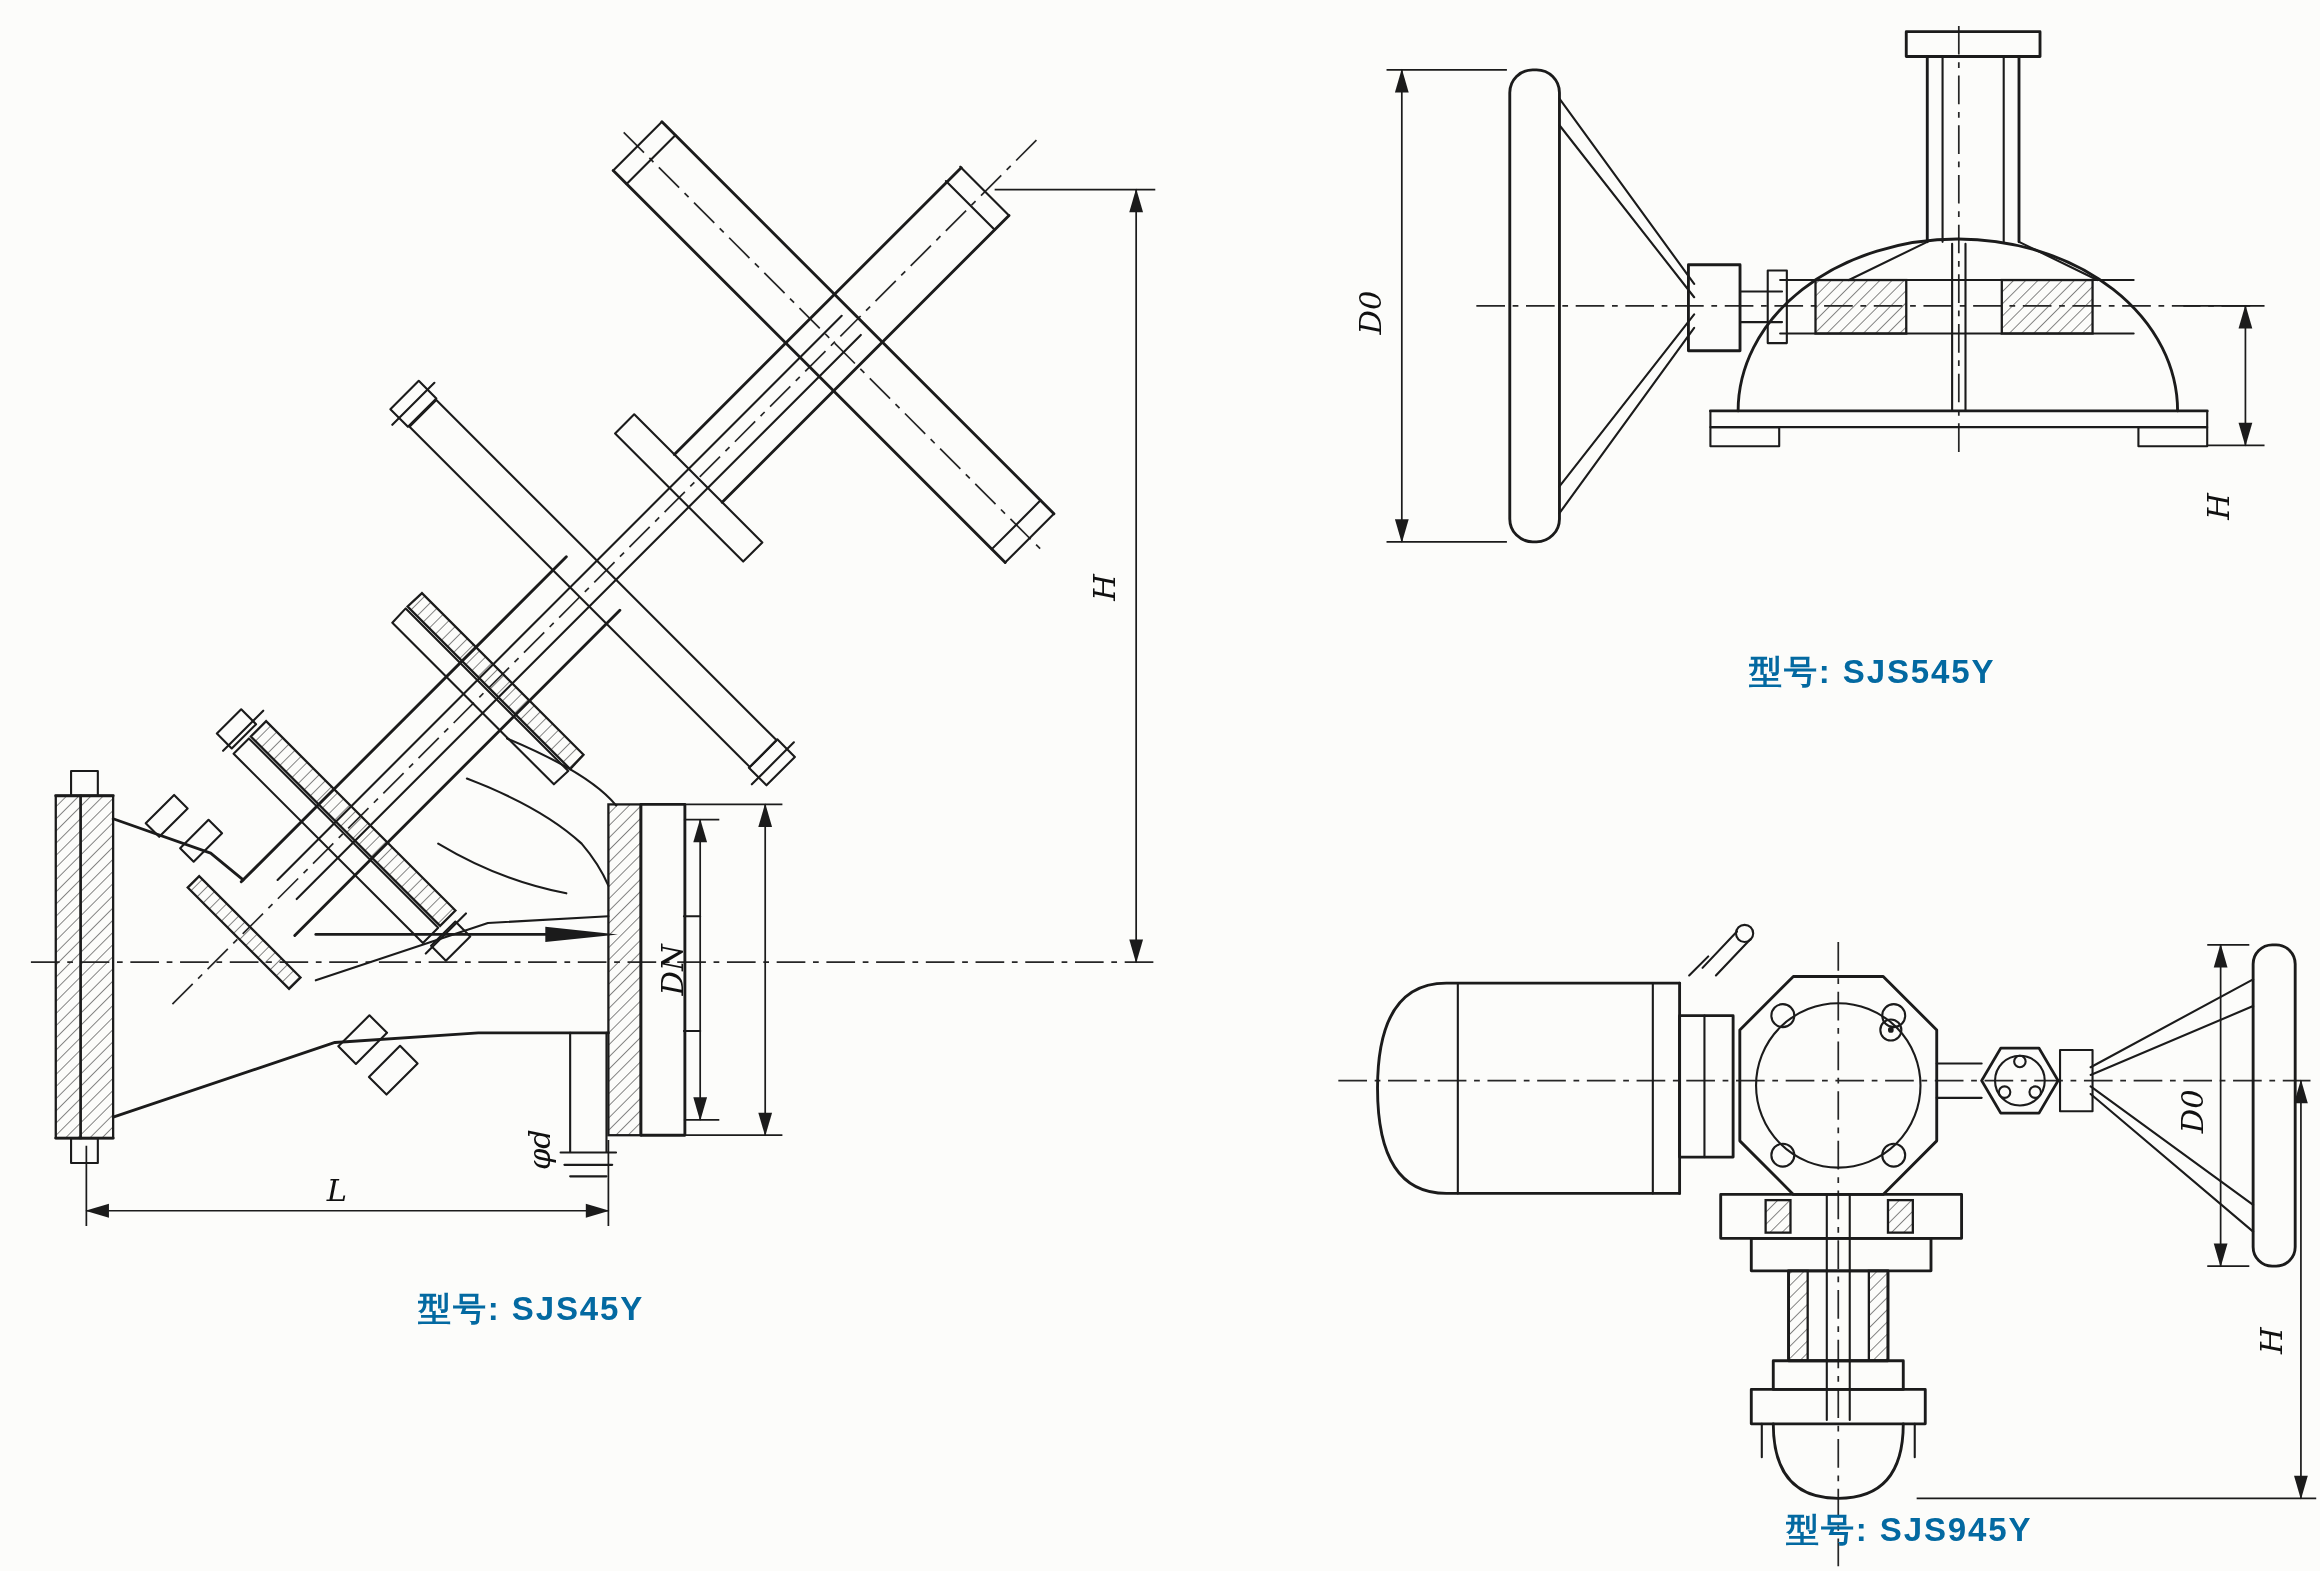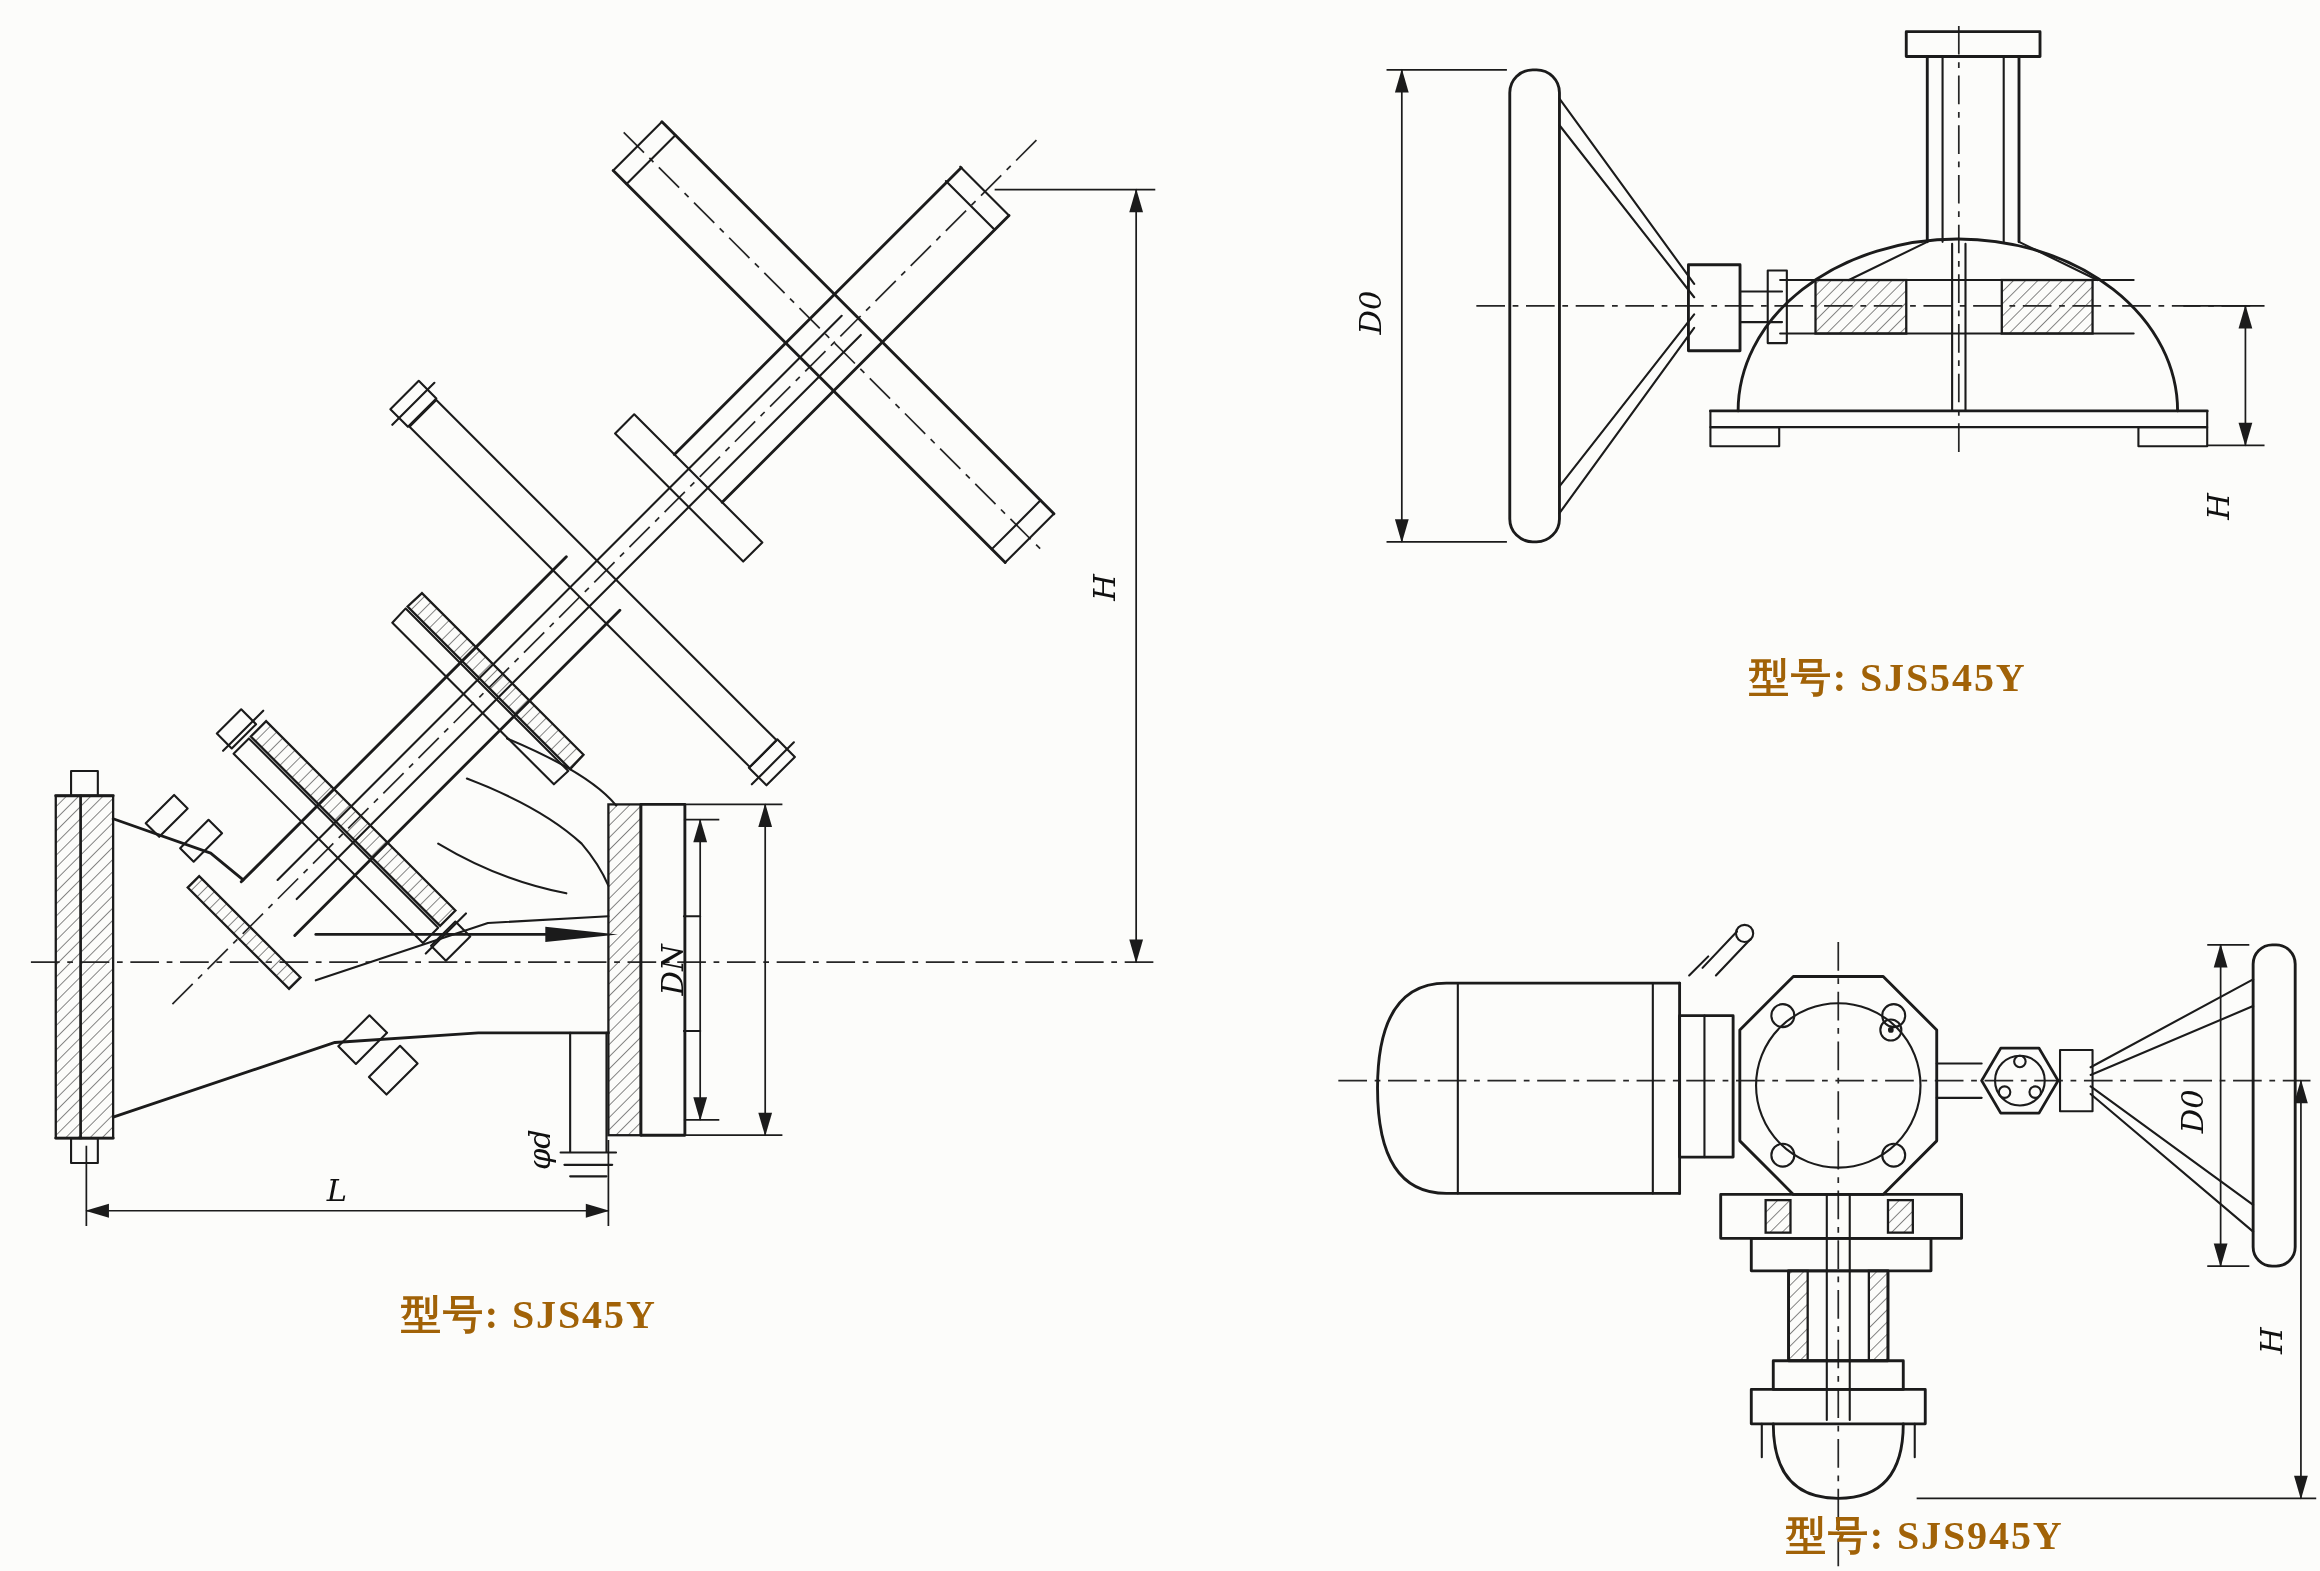--- a/index.html
+++ b/index.html
@@ -11,23 +11,23 @@
   .fig{position:absolute;margin:0;padding:0}
   svg{display:block}
   .s{stroke:#1b1b1b;stroke-width:3;fill:none;stroke-linecap:round;stroke-linejoin:round}
   .s2{stroke:#1b1b1b;stroke-width:2.2;fill:none;stroke-linecap:round;stroke-linejoin:round}
   .cl{stroke:#262626;stroke-width:1.8;fill:none;stroke-dasharray:30 8 6 8}
   .dim{stroke:#1b1b1b;stroke-width:1.8;fill:none}
   .ink{fill:#1b1b1b;stroke:none}
   .hfill{stroke:#1b1b1b;stroke-width:2.4}
   .dimtext{font:italic 32px "DejaVu Serif",serif;fill:#101010}
   .model-label{
-    position:absolute;font-weight:700;font-size:40px;letter-spacing:1.9px;
-    color:#a16207;white-space:nowrap;
-    font-family:Liberation Serif, serif;
+    position:absolute;font-weight:700;font-size:33px;letter-spacing:1.9px;
+    color:#0369a1;white-space:nowrap;
+    font-family:Liberation Sans, sans-serif;
   }
 </style>
 </head>
 <body>
 
 <figure class="fig" style="left:29px;top:115px">
 <svg width="1176" height="1157" viewBox="0 0 1230 1210">
   <defs>
     <pattern id="h1" patternUnits="userSpaceOnUse" width="9" height="9" patternTransform="rotate(45)">
       <line x1="0" y1="0" x2="0" y2="9" stroke="#2c2c2c" stroke-width="1.2"></line>
@@ -120,21 +120,21 @@
   <g>
     <path class="dim" d="M60,1078 V1162 M606,1072 V1162"></path>
     <path class="dim" d="M60,1146 H606" marker-start="url(#a1)" marker-end="url(#a1)"></path>
     <text class="dimtext" x="322" y="1136" text-anchor="middle">L</text>
   </g>
   <g>
     <text class="dimtext" x="545" y="1082" text-anchor="middle" transform="rotate(-90 545 1082)">φd</text>
   </g>
 </svg>
 </figure>
-<div class="model-label" style="left:401px;top:1287px">型号: SJS45Y</div>
+<div class="model-label" style="left:418px;top:1287px">型号: SJS45Y</div>
 
 <figure class="fig" style="left:1333px;top:24px">
 <svg width="965" height="621" viewBox="0 0 1010 650">
   <defs>
     <pattern id="h2" patternUnits="userSpaceOnUse" width="9" height="9" patternTransform="rotate(45)">
       <line x1="0" y1="0" x2="0" y2="9" stroke="#2c2c2c" stroke-width="1.2"></line>
     </pattern>
     <marker id="a2" viewBox="0 0 12 8" refX="11" refY="4" markerWidth="15" markerHeight="10" orient="auto-start-reverse">
       <path d="M0.5,0.8 L11.5,4 L0.5,7.2 Z" fill="#1b1b1b"></path>
     </marker>

